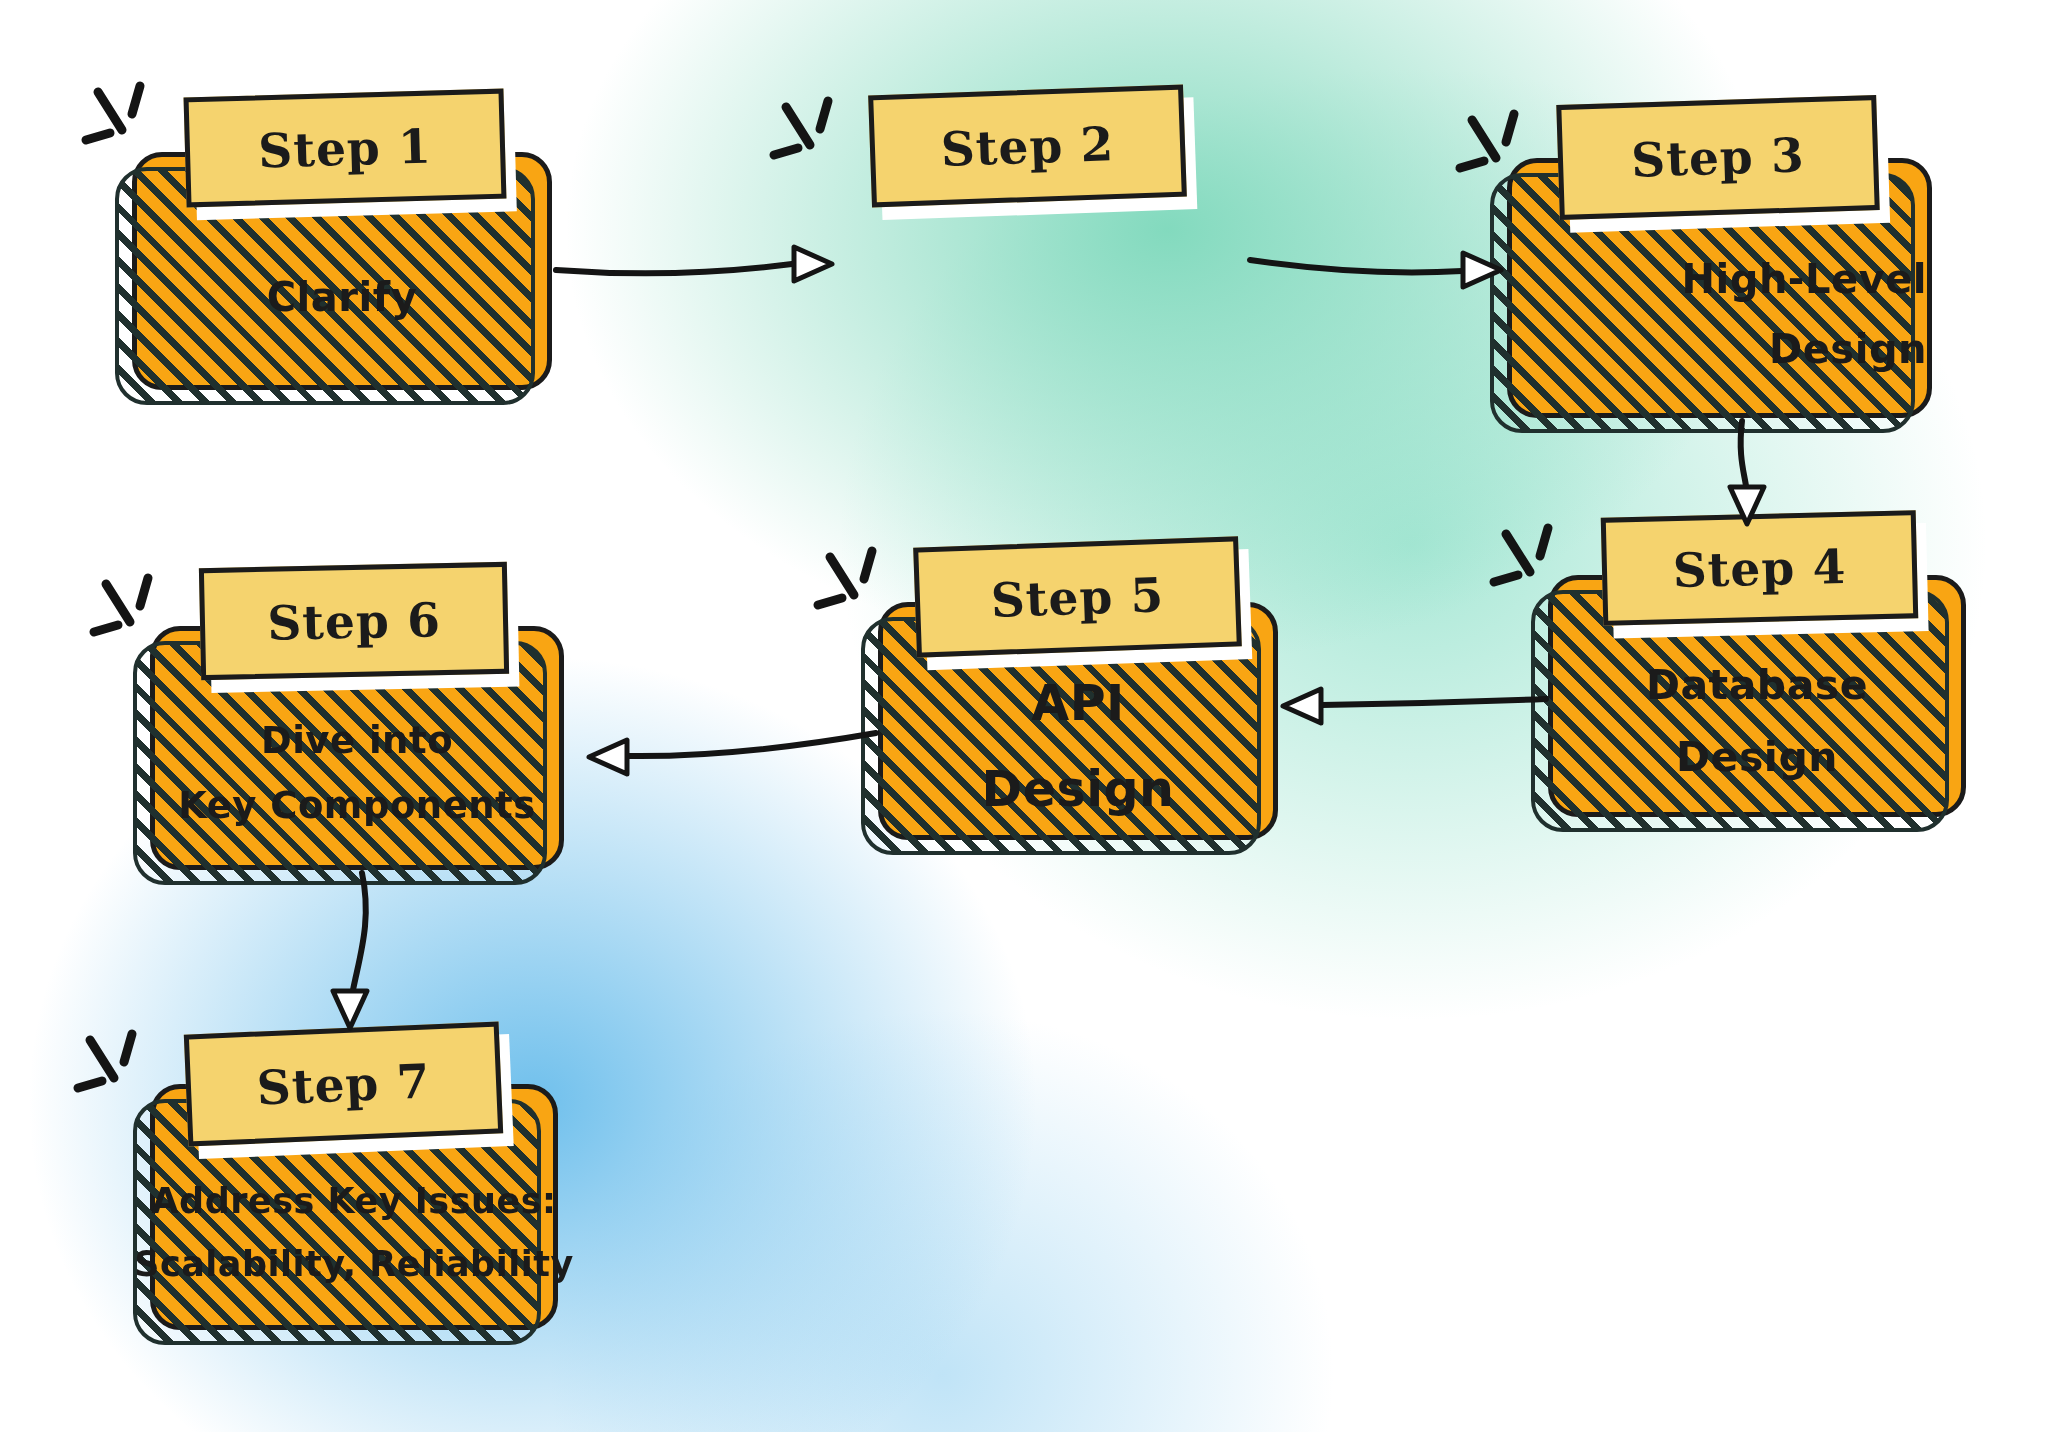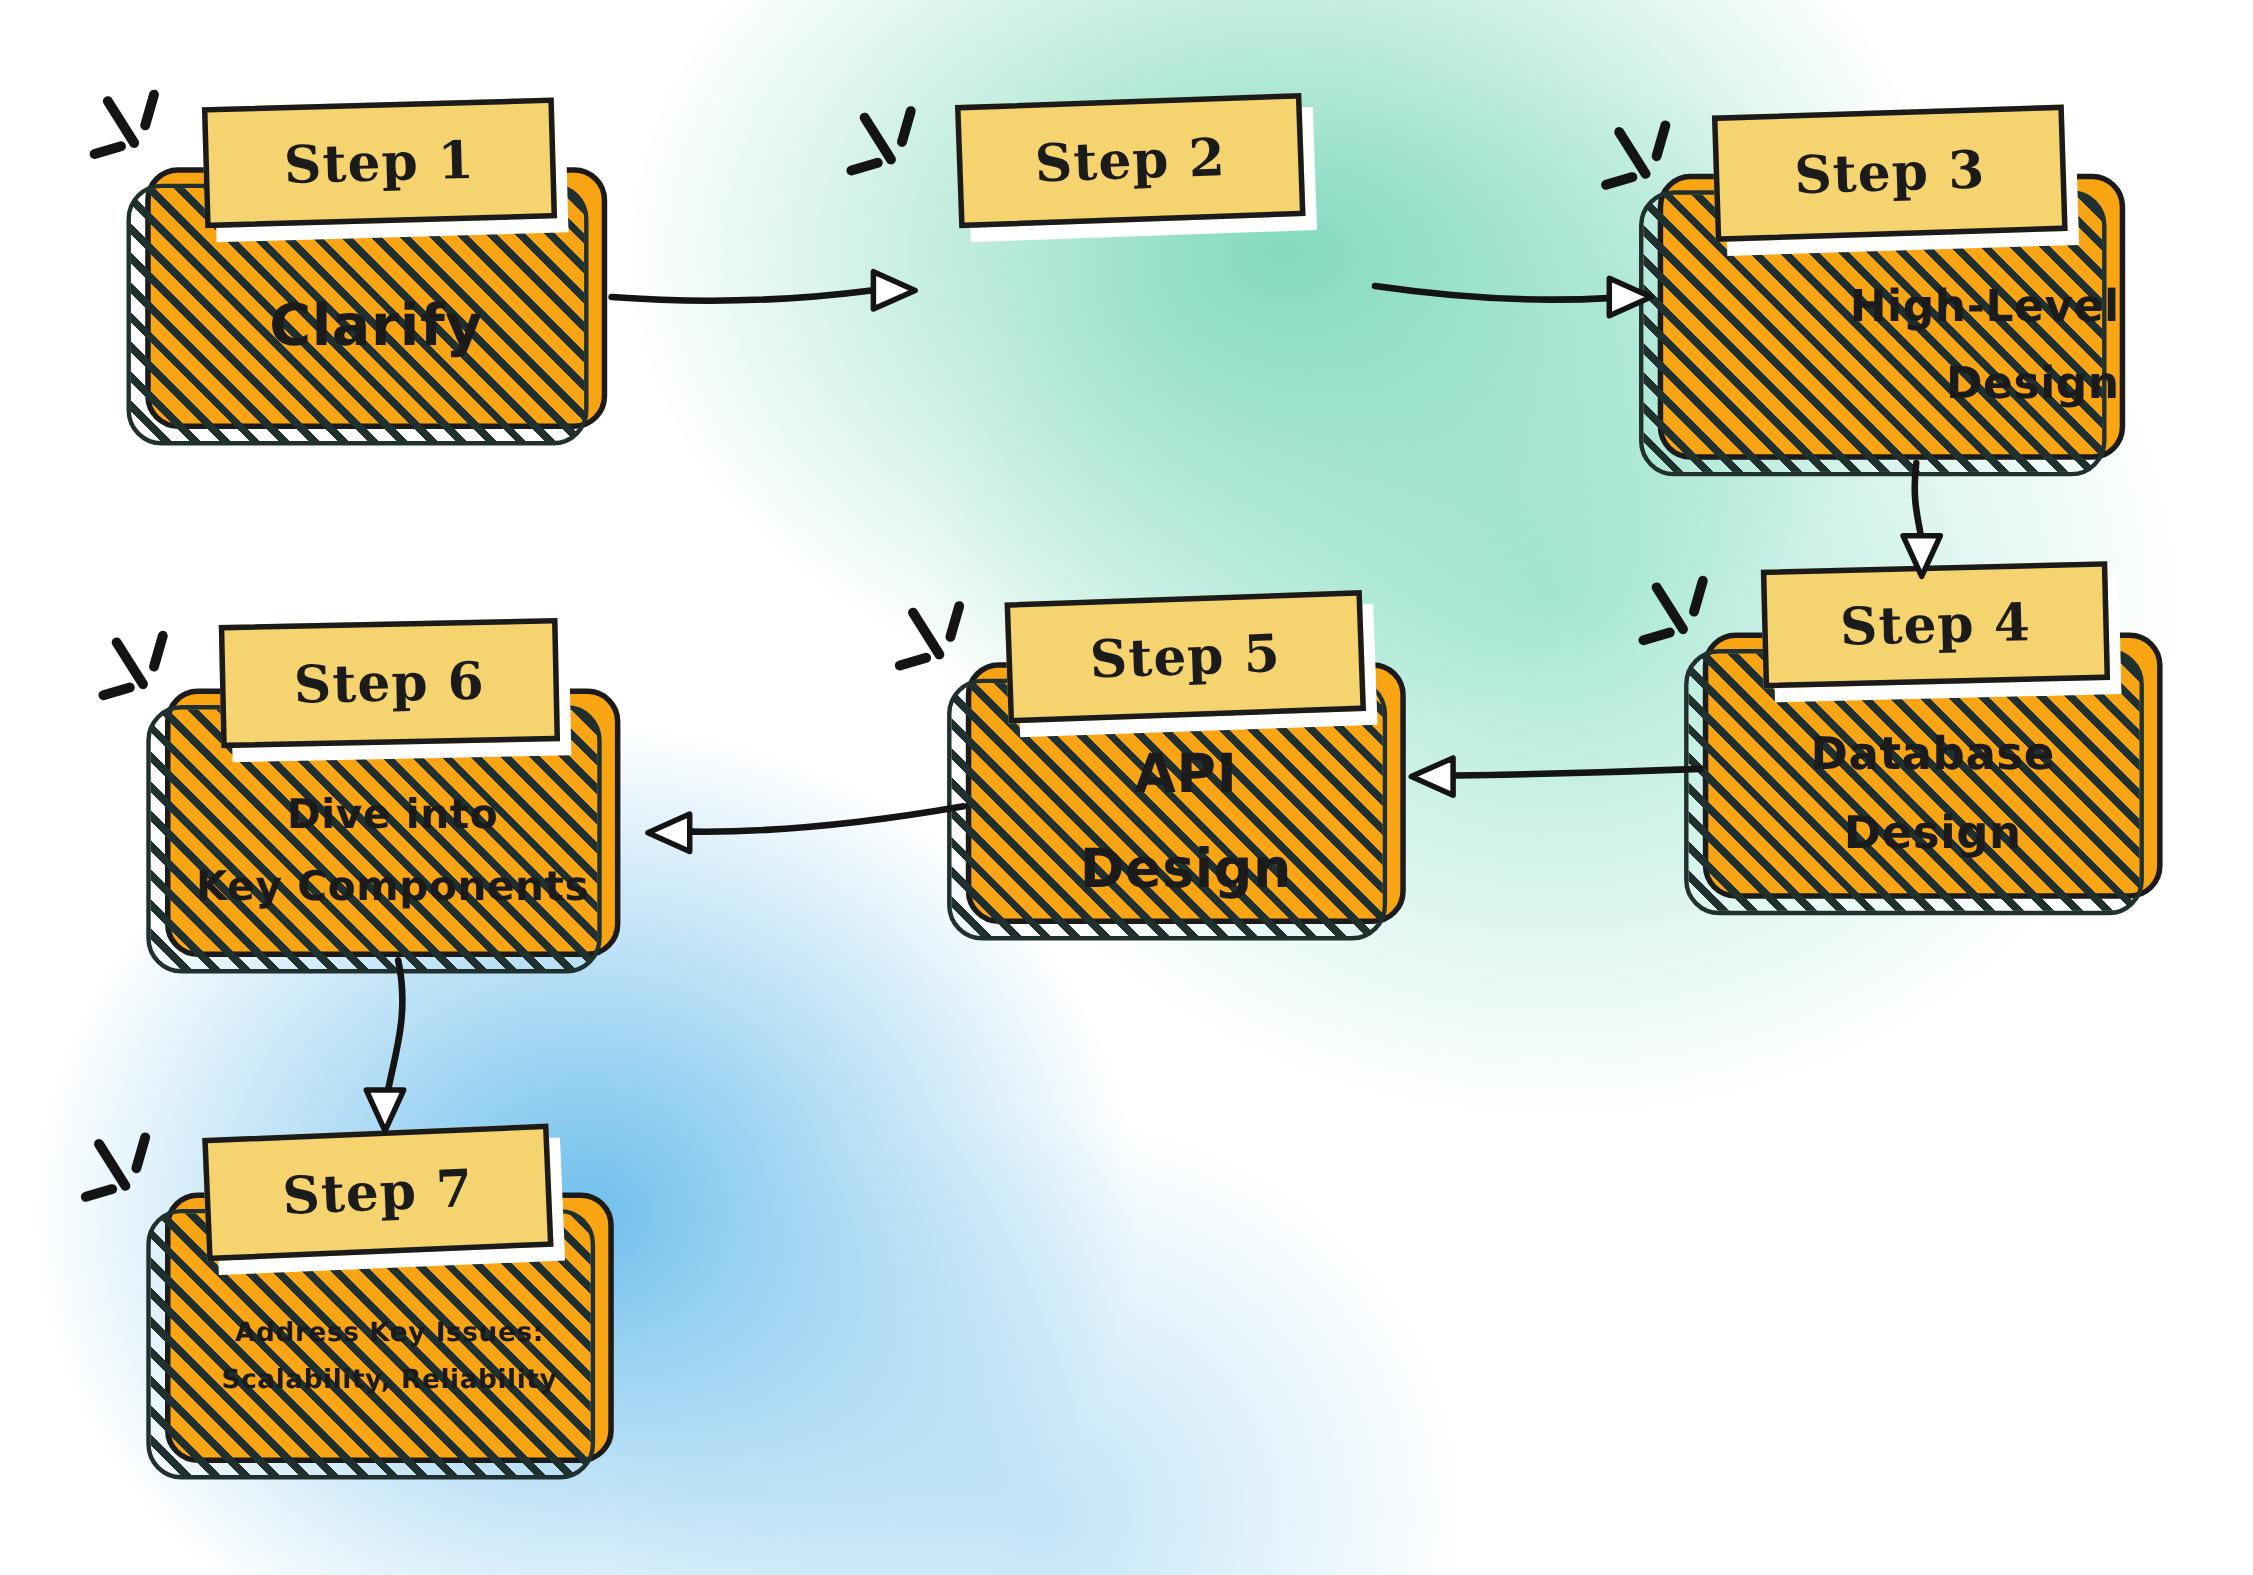--- a/index.html
+++ b/index.html
@@ -69,21 +69,21 @@
   .sparkle{position:absolute;width:84px;height:84px;z-index:4;}
   .sparkle svg{width:100%;height:100%;}
 
   .body-sans{font-family:"DejaVu Sans", sans-serif;}
   .body-serif{font-family:"DejaVu Serif", serif;}
 
   
   .s1 .card{left:132px;top:152px;width:420px;height:238px;}
   .s1 .banner{left:185px;top:93px;width:320px;height:110px;transform:rotate(-1.6deg);}
   .s1 .sparkle{left:78px;top:78px;}
-  .s1 .line{font-size:52px;}
+  .s1 .line{font-size:40px;}
 
   .s2 .card{left:825px;top:153px;width:422px;height:240px;}
   .s2 .banner{left:870px;top:90px;width:315px;height:112px;transform:rotate(-2deg);}
   .s2 .sparkle{left:766px;top:93px;}
   .s2 .line{font-size:40px;letter-spacing:0;}
 
   .s3 .card{left:1507px;top:158px;width:425px;height:260px;align-items:flex-end;}
   .s3 .banner{left:1558px;top:100px;width:320px;height:115px;transform:rotate(-1.8deg);}
   .s3 .sparkle{left:1452px;top:106px;}
   .s3 .line{font-size:40px;}
@@ -99,21 +99,21 @@
   .s5 .line{font-size:49px;}
 
   .s6 .card{left:150px;top:626px;width:414px;height:244px;}
   .s6 .banner{left:200px;top:565px;width:308px;height:112px;transform:rotate(-1.2deg);}
   .s6 .sparkle{left:86px;top:570px;}
   .s6 .line{font-size:37px;}
 
   .s7 .card{left:150px;top:1084px;width:408px;height:246px;}
   .s7 .banner{left:186px;top:1028px;width:315px;height:112px;transform:rotate(-2.4deg);}
   .s7 .sparkle{left:70px;top:1026px;}
-  .s7 .line{font-size:24px;line-height:1.8;}
+  .s7 .line{font-size:35px;line-height:1.8;}
 
   .arrows{position:absolute;inset:0;z-index:6;pointer-events:none;}
   .arrow-line{fill:none;stroke:#141414;stroke-width:6;stroke-linecap:round;}
   .arrow-head{fill:#ffffff;stroke:#141414;stroke-width:5;stroke-linejoin:round;}
   .spark-stroke{stroke:#141414;stroke-width:9;stroke-linecap:round;}
 </style>
 </head>
 <body>
 
 <div class="canvas">

